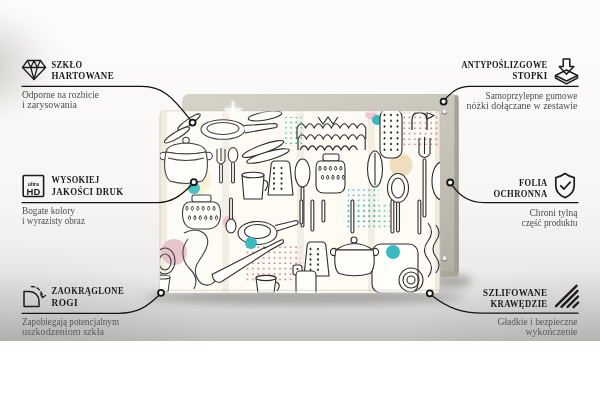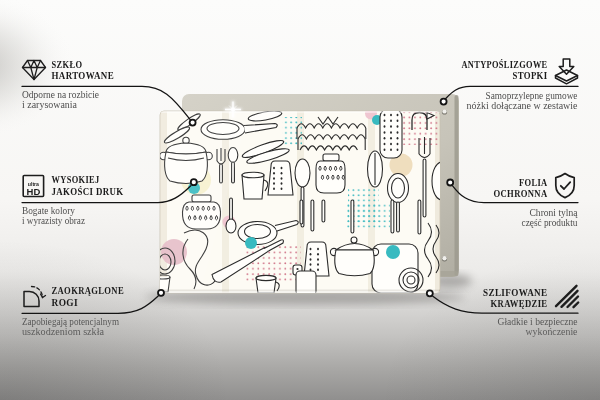--- a/index.html
+++ b/index.html
@@ -1,16 +1,16 @@
 <!DOCTYPE html>
 <html><head>
 <meta charset="utf-8">
 <style>
   html,body{margin:0;padding:0;background:#fff;}
-  #scene{position:relative;width:600px;height:400px;overflow:hidden;
+  #scene{position:relative;width:600px;height:341px;overflow:hidden;
     font-family:"Liberation Serif", serif;}
   svg{display:block;}
 </style>
 </head>
 <body>
 <div id="scene">
 <svg width="600" height="400" viewBox="0 0 600 400">
 <defs>
   <linearGradient id="bgGrad" x1="0" y1="0" x2="0" y2="1">
     <stop offset="0" stop-color="#fcfcfb"></stop>

